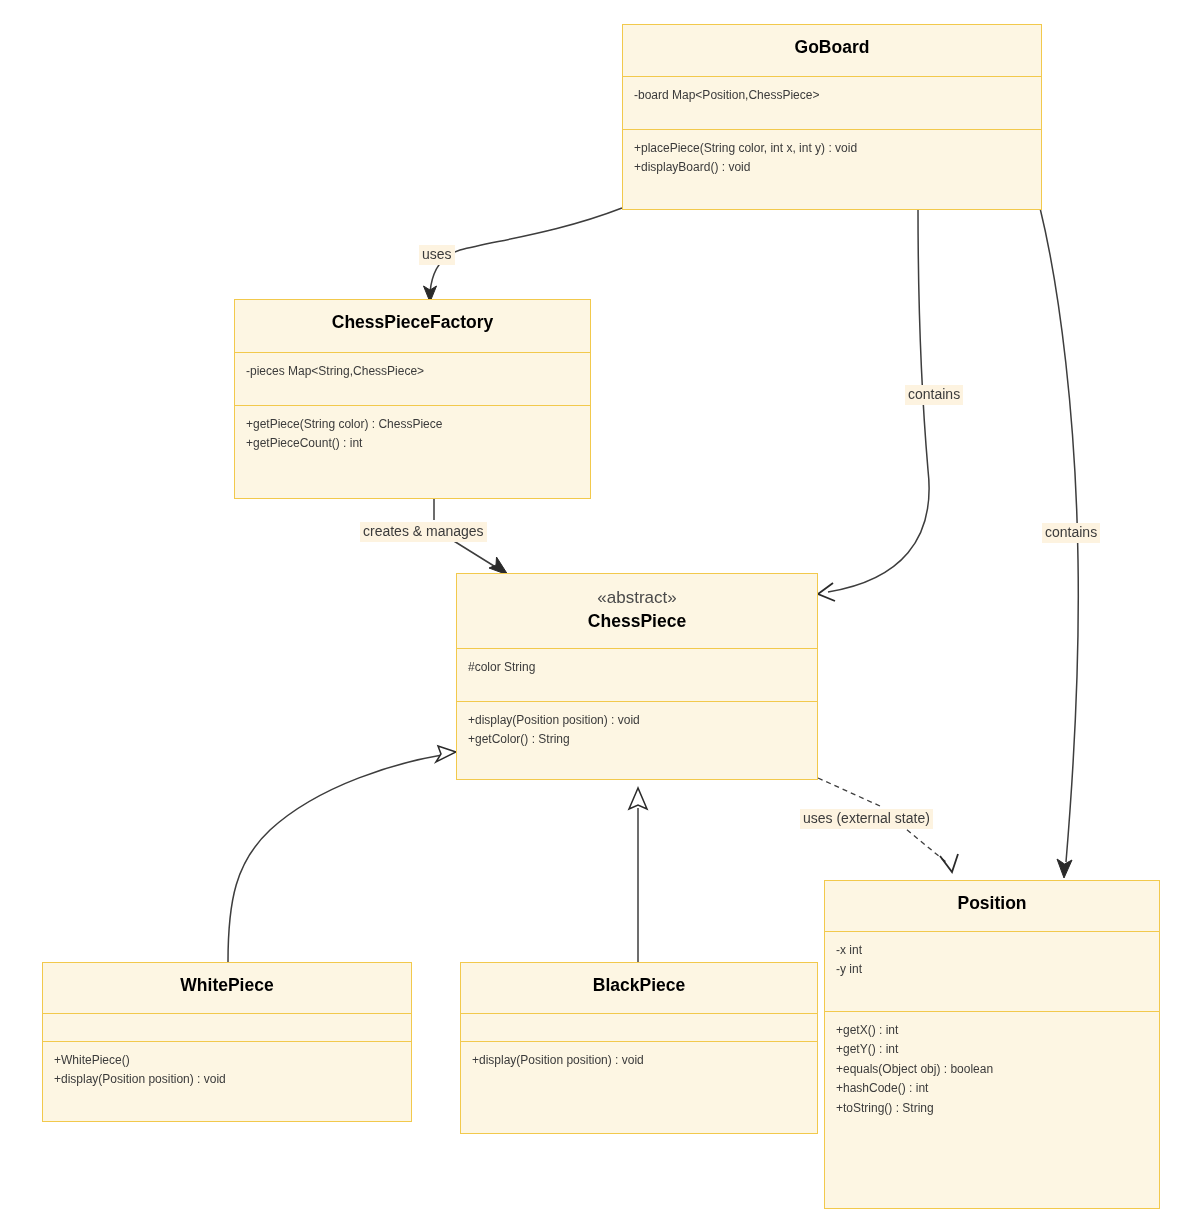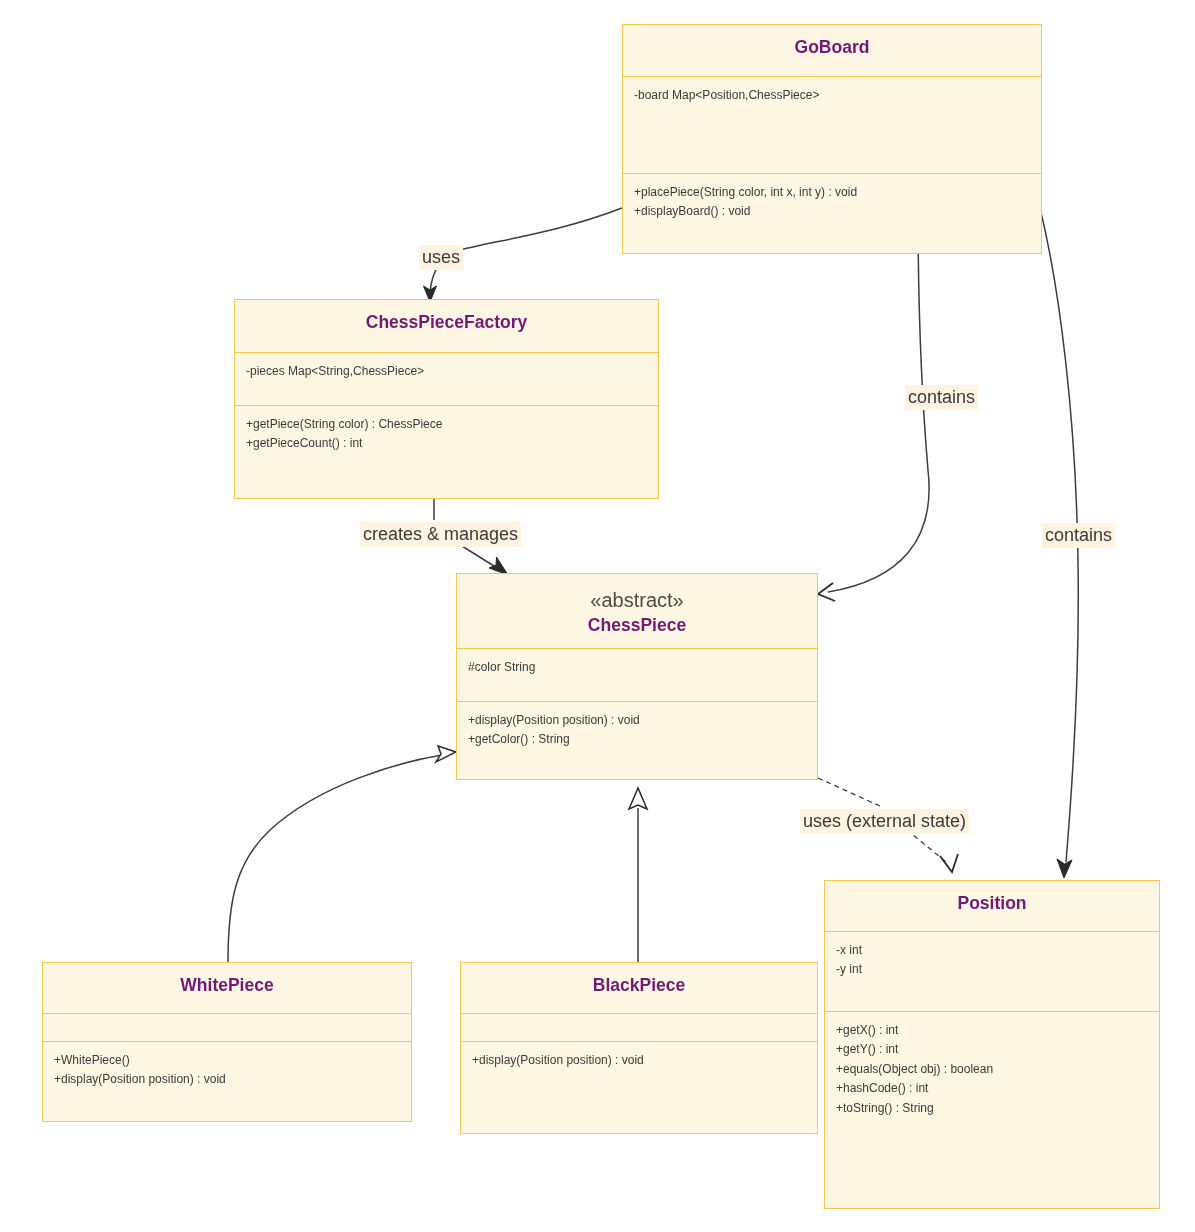--- a/index.html
+++ b/index.html
@@ -43,42 +43,42 @@
   .compartment + .compartment {
     border-top: 1.5px solid #f2c94c;
   }
   .class-name-compartment {
     text-align: center;
     padding-top: 11px;
     padding-bottom: 12px;
   }
   .stereotype {
     display: block;
-    font-size: 20px;
+    font-size: 17px;
     font-weight: 400;
     color: #4a4a4a;
     line-height: 1.35;
   }
   .class-title {
     display: block;
     font-size: 17.5px;
     font-weight: bold;
-    color: #701a75;
+    color: #000000;
     line-height: 1.35;
   }
   .member {
     display: block;
     font-size: 12px;
     line-height: 1.62;
     color: #3b3b3b;
     white-space: nowrap;
   }
   .edge-label {
     position: absolute;
-    font-size: 18px;
+    font-size: 14px;
     color: #3b3b3b;
     background: #fdf3e0;
     padding: 1px 3px;
     white-space: nowrap;
     z-index: 8;
     line-height: 1.25;
   }
   .edge-path {
     fill: none;
     stroke: #3d3d3d;
@@ -153,27 +153,27 @@
   <div class="edge-label" style="left:360px; top:522px;">creates &amp; manages</div>
   <div class="edge-label" style="left:800px; top:809px;">uses (external state)</div>
 
   <div class="uml-class" style="left:622px; top:24px; width:420px;">
     <div class="compartment class-name-compartment" style="height:51px;">
       <span class="class-title">GoBoard</span>
     </div>
     <div class="compartment" style="height:53px;">
       <span class="member">-board Map&lt;Position,ChessPiece&gt;</span>
     </div>
-    <div class="compartment" style="height:80px;margin-top:44px;">
+    <div class="compartment" style="height:80px;">
       <span class="member">+placePiece(String color, int x, int y) : void</span>
       <span class="member">+displayBoard() : void</span>
     </div>
   </div>
 
-  <div class="uml-class" style="left:234px; top:299px; width:425px;">
+  <div class="uml-class" style="left:234px; top:299px; width:357px;">
     <div class="compartment class-name-compartment" style="height:52px;">
       <span class="class-title">ChessPieceFactory</span>
     </div>
     <div class="compartment" style="height:53px;">
       <span class="member">-pieces Map&lt;String,ChessPiece&gt;</span>
     </div>
     <div class="compartment" style="height:93px;">
       <span class="member">+getPiece(String color) : ChessPiece</span>
       <span class="member">+getPieceCount() : int</span>
     </div>

